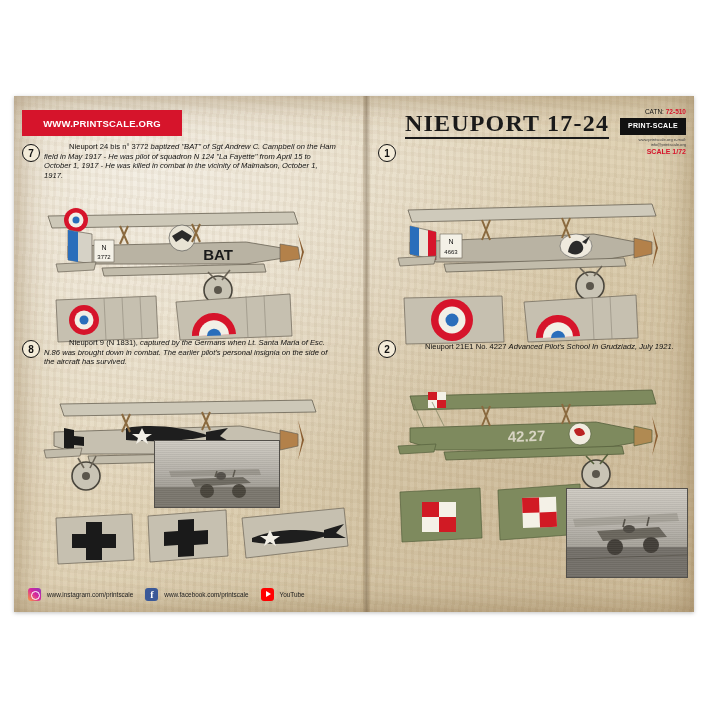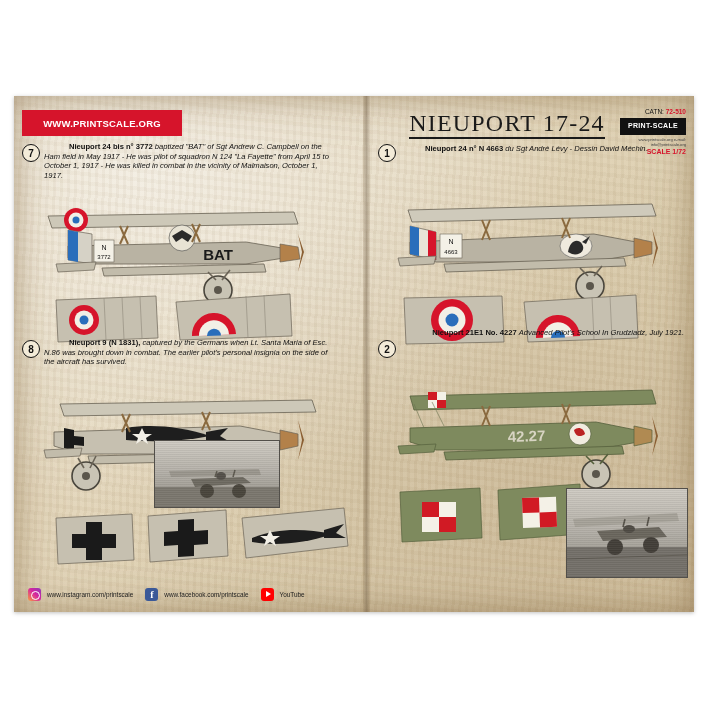--- a/index.html
+++ b/index.html
@@ -74,21 +74,21 @@
     letter-spacing: 0.2px;
   }
   .title {
     position: absolute;
     left: 12px;
     top: 14px;
     width: 250px;
     text-align: center;
     font-family: "Liberation Serif", serif;
     font-size: 24px;
-    font-weight: normal;
+    font-weight: bold;
     letter-spacing: 1.2px;
     color: #1a1a1a;
   }
   .title .u { text-decoration: none; border-bottom: 2px solid #1a1a1a; padding-bottom: 1px; }
   .catno {
     position: absolute;
     right: 8px;
     top: 12px;
     width: 72px;
     text-align: right;
@@ -127,21 +127,21 @@
     align-items: center;
     justify-content: center;
   }
   .caption {
     position: absolute;
     font-size: 7.6px;
     line-height: 1.28;
     color: #111;
     font-family: "Liberation Sans", sans-serif;
   }
-  .caption b { font-weight: bold; padding-left: 25px; }
+  .caption b { font-weight: normal; padding-left: 25px; }
   .caption i { font-style: italic; }
 
   
   .art { position: absolute; }
   svg { display: block; overflow: visible; }
 
   
   .photo {
     position: absolute;
     background: #6e6a63;
@@ -359,24 +359,20 @@
         <div class="cat">
           <span>CATN:</span>
           <b>72-510</b>
         </div>
         <div class="logo-box">PRINT-SCALE</div>
         <div class="url">www.printscale.org   e-mail: info@printscale.org</div>
         <div class="scale">SCALE 1/72</div>
       </div>
 
       <div class="num-circle" style="left:8px; top:48px;">1</div>
-      <div class="caption" style="left:30px; top:48px; width:282px;">
-        <b>Nieuport 24 n° N 4663</b>
-        <i>du Sgt André Lévy - Dessin David Méchin.</i>
-      </div>
 
       <div class="art" style="left:16px; top:74px;">
         <svg width="300" height="130" viewBox="0 0 300 130">
 
           <path d="M22 40 L266 34 L270 46 L26 52 Z" fill="#cfcabb" stroke="#6a6356" stroke-width="0.8"></path>
 
           <path d="M24 72 L208 64 L250 72 L252 84 L206 92 L50 92 L24 84 Z" fill="#b9b3a3" stroke="#6a6356" stroke-width="0.8"></path>
 
           <path d="M24 56 L50 62 L50 90 L24 84 Z" fill="#e8e4d8" stroke="#6a6356" stroke-width="0.7"></path>
           <path d="M24 56 L33 58 L33 86 L24 84 Z" fill="#2a6ebb"></path>
@@ -415,21 +411,21 @@
         <svg width="122" height="56" viewBox="0 0 122 56">
           <path d="M4 12 L116 5 L118 48 L8 52 Z" fill="#c6c0b0" stroke="#6a6356" stroke-width="0.7"></path>
           <path d="M16 48 A 22 22 0 0 1 60 46 L16 48 Z" fill="#d6142b"></path>
           <path d="M23 48 A 15 15 0 0 1 53 46.5 L23 48 Z" fill="#f2efe6"></path>
           <path d="M31 48 A 7 7 0 0 1 45 47.4 L31 48 Z" fill="#2a6ebb"></path>
           <path d="M72 7 L74 50 M90 6 L92 49" stroke="#8d8778" stroke-width="0.6"></path>
         </svg>
       </div>
 
       <div class="num-circle" style="left:8px; top:244px;">2</div>
-      <div class="caption" style="left:30px; top:232px; width:284px;text-align:right;">
+      <div class="caption" style="left:30px; top:246px; width:284px;">
         <b>Nieuport 21E1 No. 4227</b>
         <i>Advanced Pilot's  School In Grudziadz, July 1921.</i>
       </div>
 
       <div class="art" style="left:14px; top:272px;">
         <svg width="300" height="130" viewBox="0 0 300 130">
           <path d="M26 28 L268 22 L272 36 L30 42 Z" fill="#7e8a5e" stroke="#55603c" stroke-width="0.8"></path>
 
           <g>
             <rect x="44" y="24" width="18" height="16" fill="#f4f1e7"></rect>

